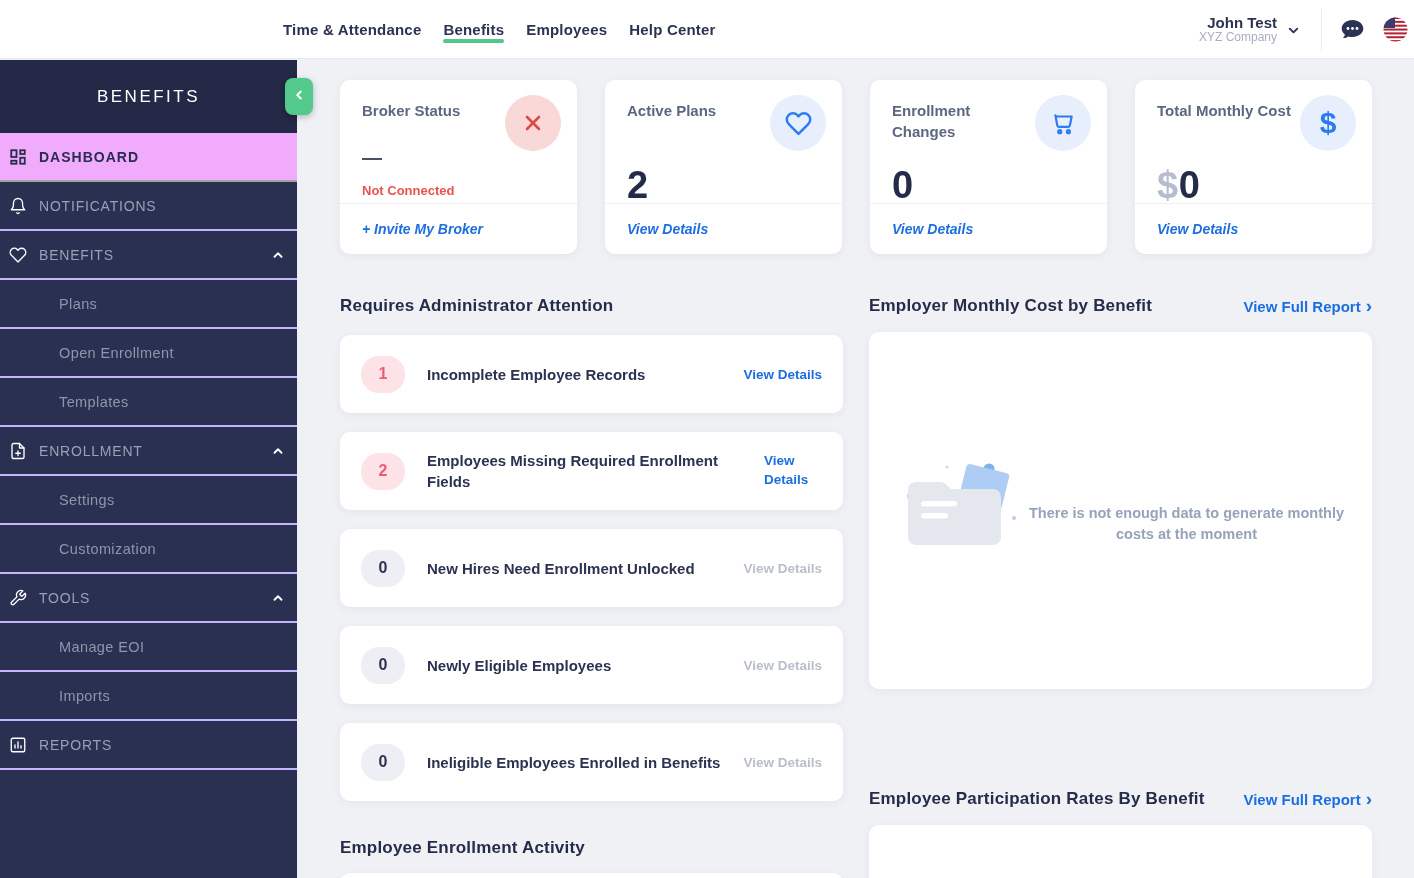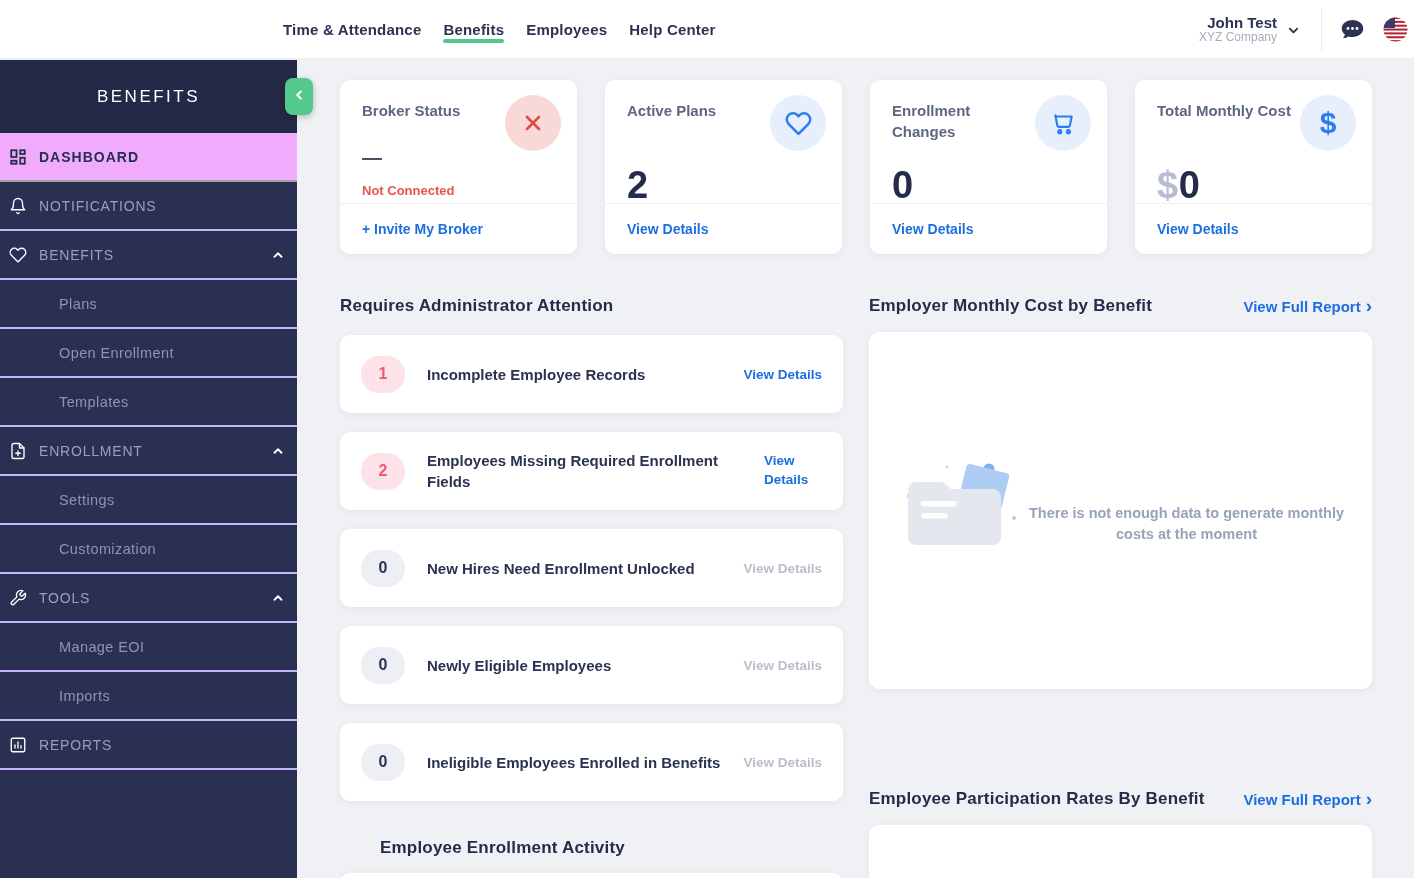--- a/index.html
+++ b/index.html
@@ -43,21 +43,21 @@
   .stat-title { position:absolute; left:22px; top:20px; width:140px; font-size:15px; font-weight:700; color:#5d6780; line-height:1.4; }
   .stat-icon { position:absolute; right:16px; top:15px; width:56px; height:56px; border-radius:50%; display:flex; align-items:center; justify-content:center; }
   .stat-icon.red { background:#f8d9d7; }
   .stat-icon.blue { background:#e8effc; }
   .dollar-glyph { font-size:30px; font-weight:700; color:#2b7bf3; }
   .stat-value { position:absolute; left:22px; top:84px; font-size:38px; font-weight:800; color:#252c49; letter-spacing:.5px; }
   .stat-prefix { color:#b6bdd0; }
   .stat-dash { position:absolute; left:22px; top:66px; font-size:20px; font-weight:700; color:#4a5164; }
   .stat-status { position:absolute; left:22px; top:103px; font-size:13px; font-weight:700; color:#e8544c; }
   .stat-footer { position:absolute; left:0; right:0; bottom:0; height:51px; border-top:1px solid #edeff3; display:flex; align-items:center; padding-left:22px; }
-  .link { font-size:14px; font-weight:700; color:#1d6fe0; cursor:pointer; }
+  .link { font-size:14px; font-weight:700; color:#1d6fe0; cursor:pointer;font-style:italic; }
 
   .col-left  { position:absolute; left:340px; top:296px; width:503px; }
   .col-right { position:absolute; left:869px; top:296px; width:503px; }
   .section-heading { font-size:17px; font-weight:800; color:#252c49; letter-spacing:.2px; }
   .heading-row { display:flex; align-items:center; justify-content:space-between; }
   .report-link { font-size:15px; font-weight:700; color:#1d6fe0; cursor:pointer; display:flex; align-items:center; gap:5px; }
   .report-link .chev { font-size:19px; line-height:1; font-weight:700; margin-top:-2px; }
 
   .attn-card { margin-top:19px; height:78px; background:#fff; border-radius:10px; box-shadow:0 2px 8px rgba(37,44,72,.06); display:flex; align-items:center; padding:0 21px; }
   .attn-card:first-of-type { margin-top:16px; }
@@ -68,21 +68,21 @@
   .attn-link { flex-shrink:0; font-size:13.5px; font-weight:700; color:#1d6fe0; cursor:pointer; white-space:nowrap; text-align:left; }
   .attn-link.wrap { white-space:normal; max-width:58px; line-height:1.4; }
   .attn-link.disabled { color:#b9bfca; cursor:default; }
 
   .chart-card { margin-top:16px; height:357px; background:#fff; border-radius:10px; box-shadow:0 2px 8px rgba(37,44,72,.06); display:flex; flex-direction:row; align-items:center; justify-content:center; }
   .empty-text { margin-top:26px; width:330px; text-align:center; font-size:14.5px; font-weight:700; color:#97a3b9; line-height:1.4; }
   .heading-row.second { margin-top:100px;align-items:center; }
   .stub-card { margin-top:16px; background:#fff; border-radius:10px 10px 0 0; box-shadow:0 2px 8px rgba(37,44,72,.06); }
   .stub-card.left { margin-top:15px; height:40px; }
   .stub-card.right { height:90px; }
-  .activity-heading { margin-top:37px;margin-left:40px; }
+  .activity-heading { margin-top:37px; }
 </style>
 </head>
 <body>
 
 <div class="topbar">
   <nav class="topnav">
     <div class="nav-item">Time &amp; Attendance</div>
     <div class="nav-item active">Benefits</div>
     <div class="nav-item">Employees</div>
     <div class="nav-item">Help Center</div>

